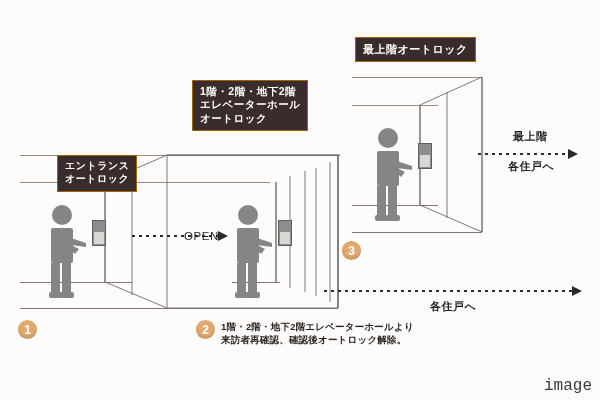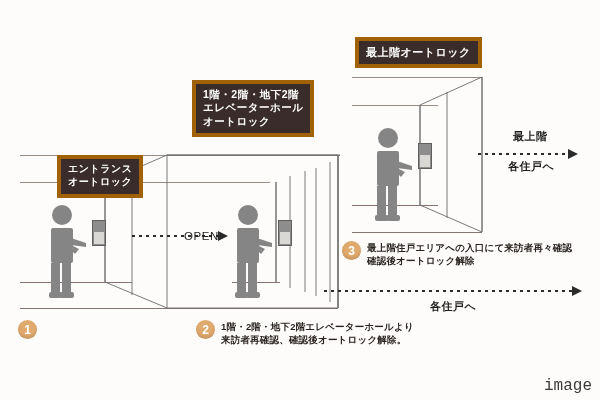--- a/index.html
+++ b/index.html
@@ -10,21 +10,21 @@
     overflow:hidden;
   }
   #stage{
     position:relative;width:600px;height:400px;
     background:#fdfcfb;
   }
   
   .plate{
     position:absolute;
     background:#3a2c2a;
-    border:4px solid #a16207;
+    border:1px solid #a16207;
     color:#ffffff;
     font-weight:bold;
     letter-spacing:0.5px;
     line-height:1.28;
     padding:4px 7px 5px 7px;
     box-sizing:border-box;
     white-space:pre-line;
   }
   #plate-entrance{left:57px;top:107px;font-size:10px;margin-top:48px;}
   #plate-elevator{left:192px;top:80px;font-size:10.5px;}
@@ -234,19 +234,17 @@
   </div>
 
   <div class="step" id="step2">
     <div class="num">2</div>
     <div class="txt">1階・2階・地下2階エレベーターホールより
 来訪者再確認、確認後オートロック解除。</div>
   </div>
 
   <div class="step" id="step3">
     <div class="num">3</div>
-    <div class="txt">最上階住戸エリアへの入口にて来訪者再々確認
-確認後オートロック解除</div>
   </div>
 
   <div id="watermark">image</div>
 
 </div>
 
 </body></html>

